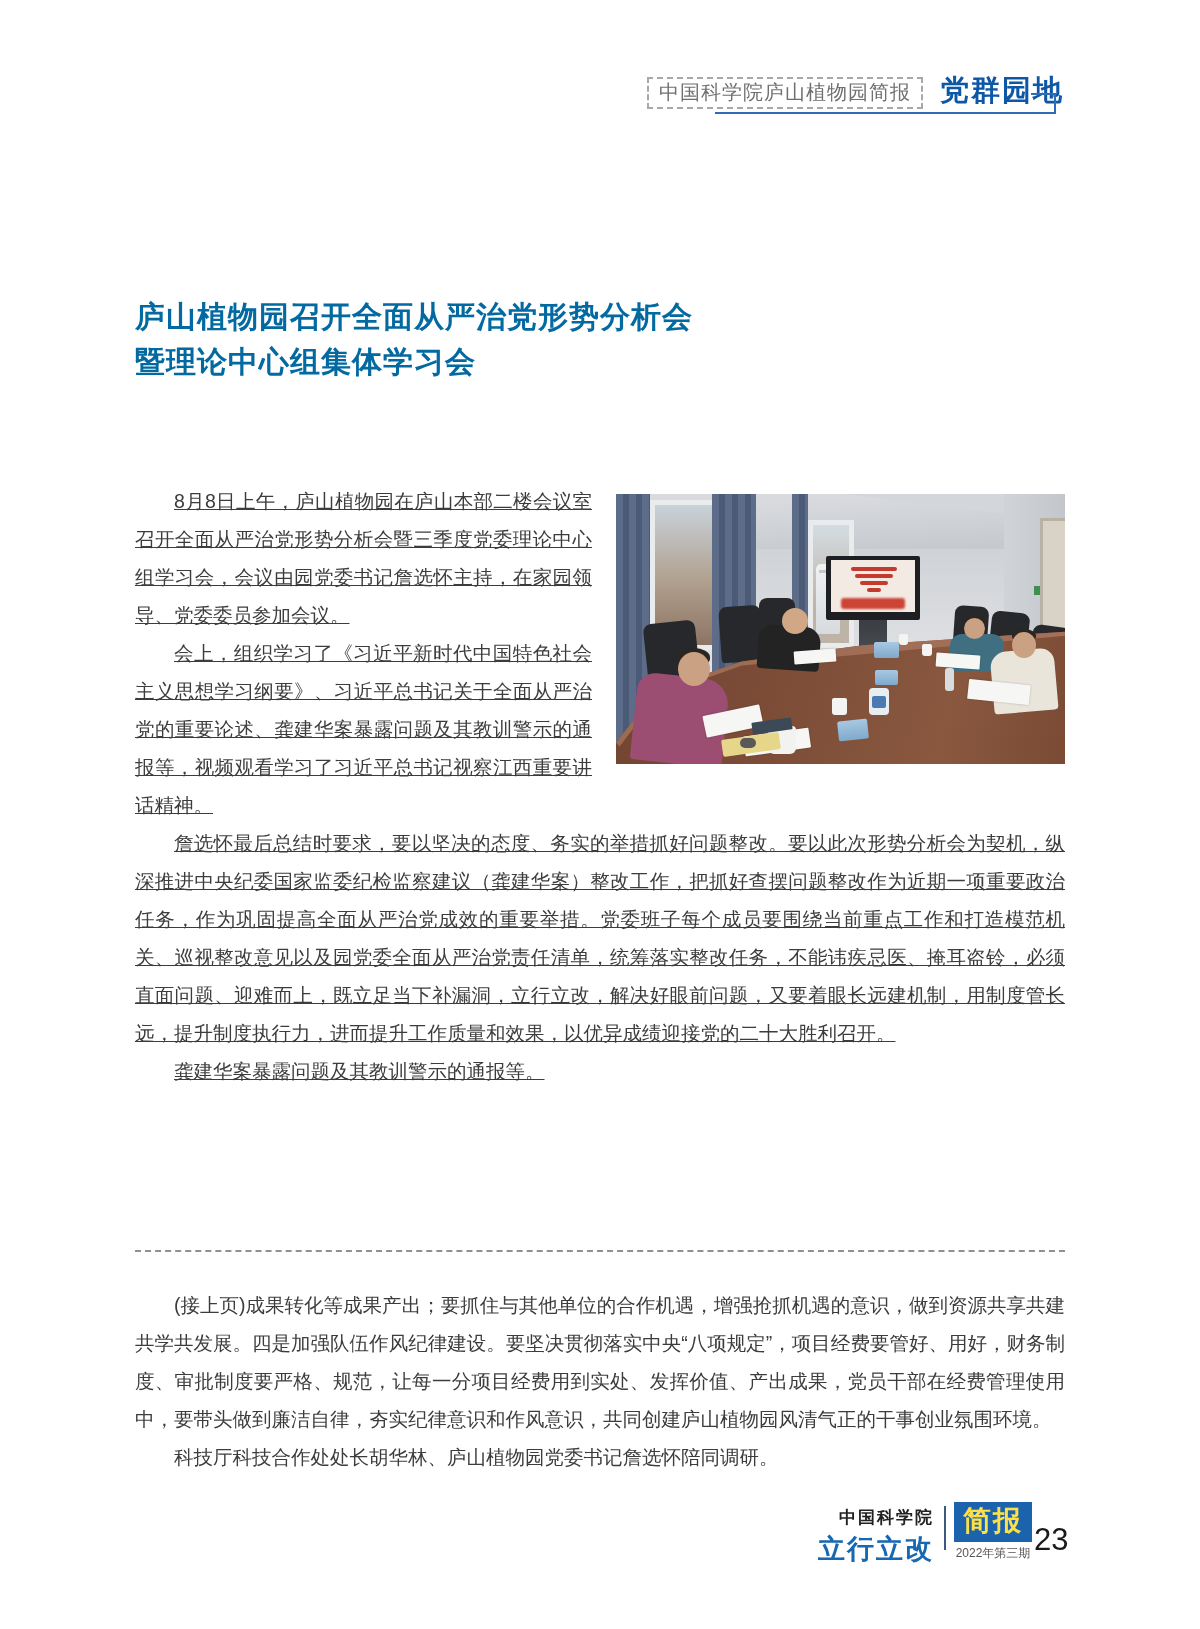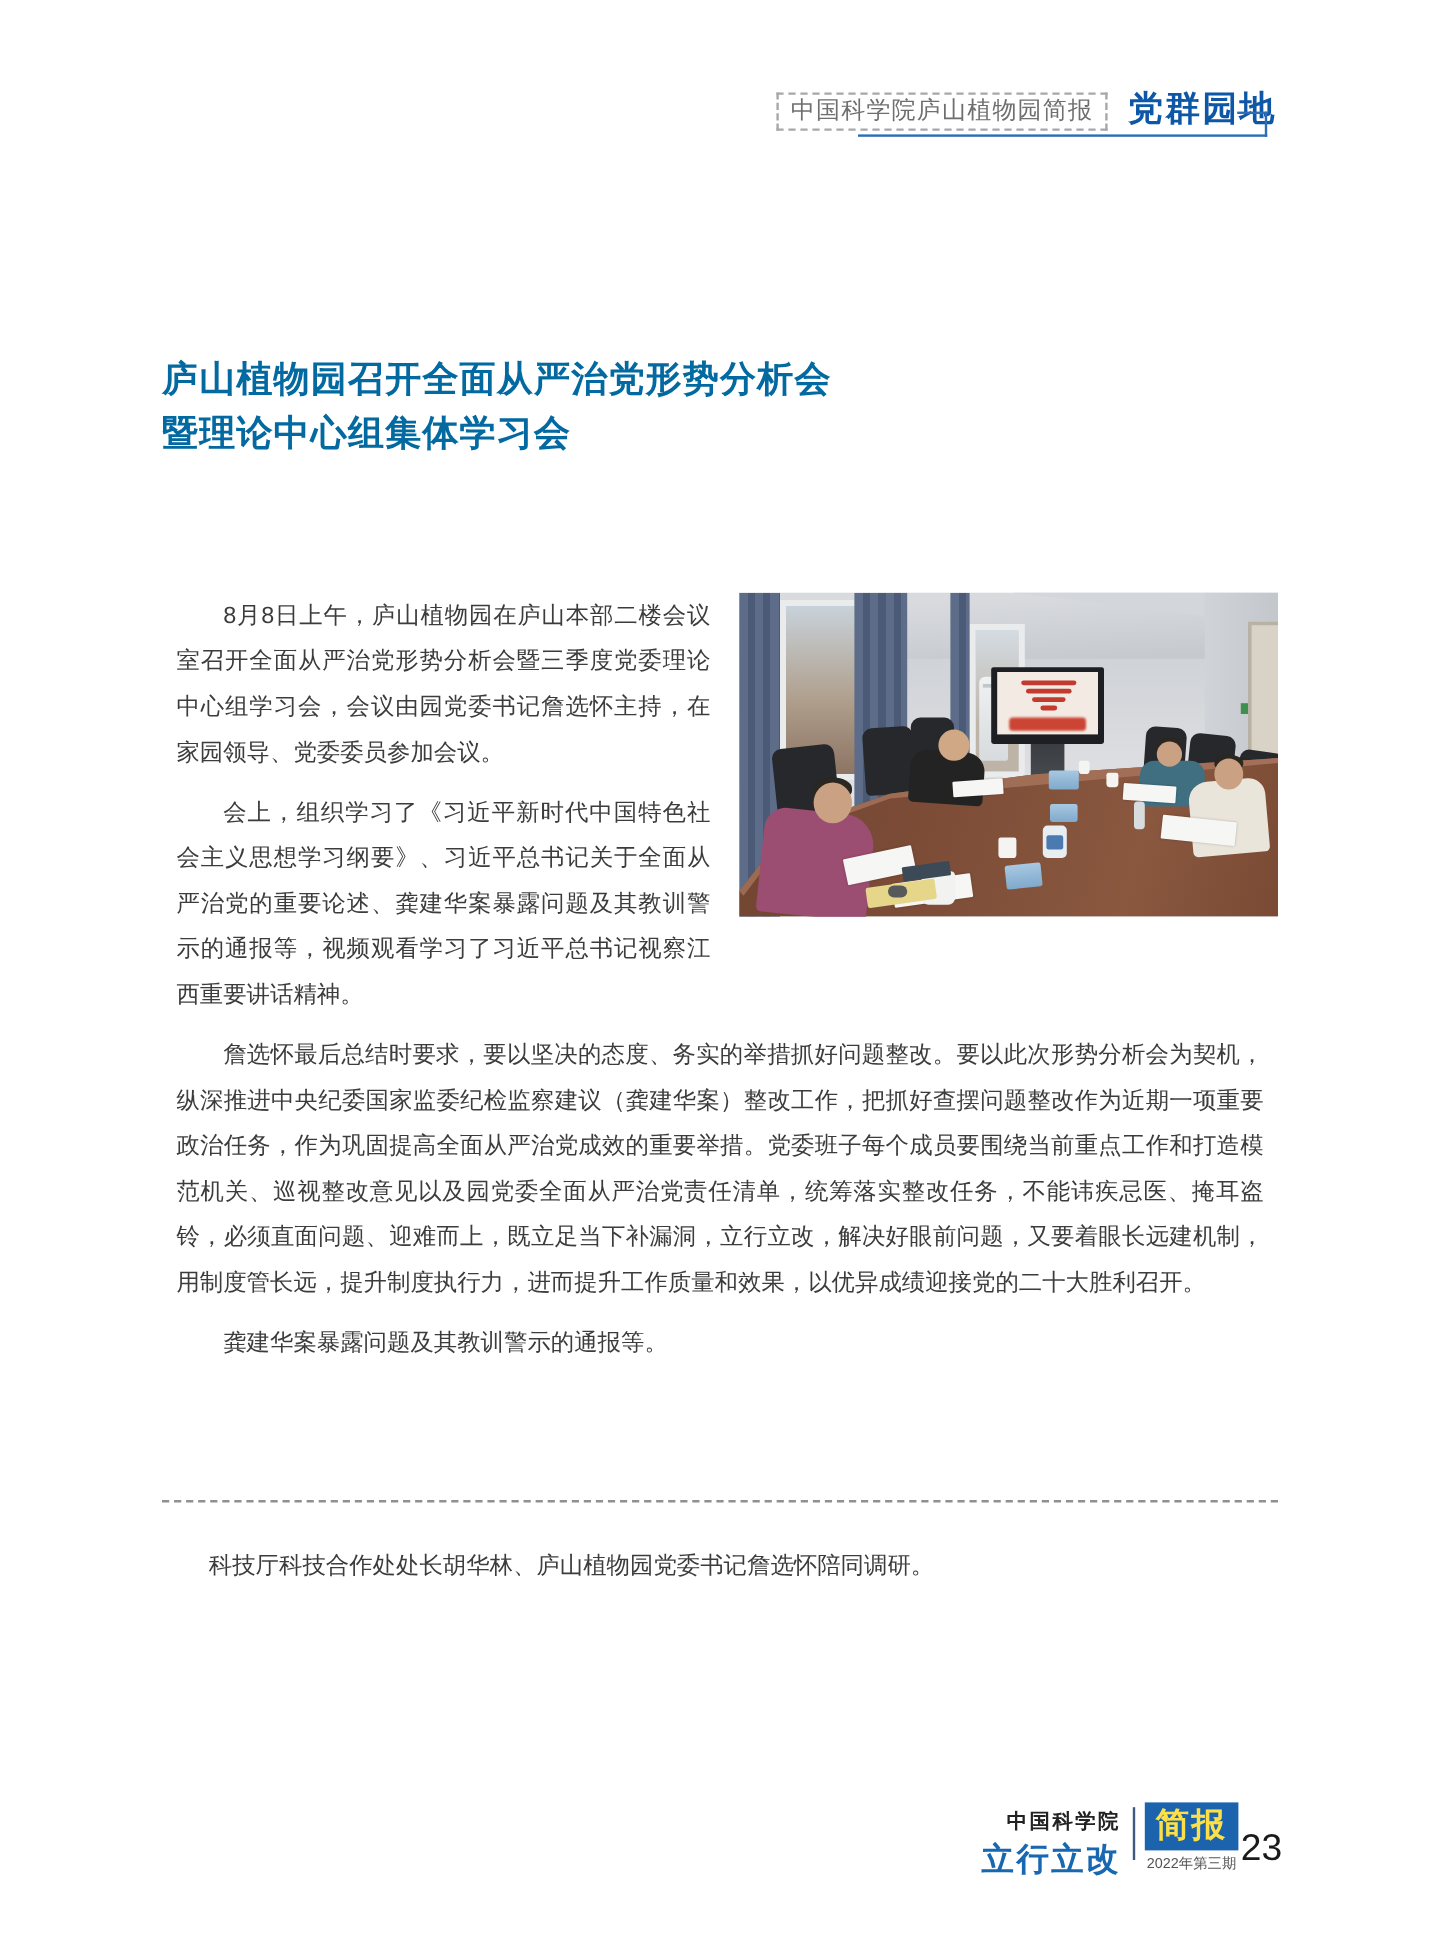--- a/index.html
+++ b/index.html
@@ -33,21 +33,21 @@
     position:absolute;left:135px;top:294px;
     font-size:30px;font-weight:700;
     color:#0369a1;line-height:45px;letter-spacing:1px;
   }
   
   .article-body{
     position:absolute;left:135px;top:482px;width:930px;
     font-size:19.5px;line-height:38px;color:#3c3c3c;
     text-align:justify;
   }
-  .article-body p{margin:12px;text-indent:2em;}
+  .article-body p{margin:0;text-indent:2em;text-decoration:underline;}
   
   .photo{
     float:right;width:449px;height:270px;
     margin:12px 0 12px 24px;
     position:relative;overflow:hidden;
     background:linear-gradient(180deg,#c7cbd1 0%,#d9dbde 45%,#e4e5e7 75%);
   }
   .photo *{position:absolute;}
   .ceiling{left:0;top:0;width:449px;height:55px;background:linear-gradient(177deg,#d8dade 20%,#c6cacf 90%);}
   .beam{left:230px;top:-18px;width:260px;height:34px;background:#d3d6da;transform:rotate(7deg);}
@@ -222,20 +222,21 @@
       <div class="laptop"></div>
     </div>
     <p>8月8日上午，庐山植物园在庐山本部二楼会议室召开全面从严治党形势分析会暨三季度党委理论中心组学习会，会议由园党委书记詹选怀主持，在家园领导、党委委员参加会议。</p>
     <p>会上，组织学习了《习近平新时代中国特色社会主义思想学习纲要》、习近平总书记关于全面从严治党的重要论述、龚建华案暴露问题及其教训警示的通报等，视频观看学习了习近平总书记视察江西重要讲话精神。</p>
     <p>詹选怀最后总结时要求，要以坚决的态度、务实的举措抓好问题整改。要以此次形势分析会为契机，纵深推进中央纪委国家监委纪检监察建议（龚建华案）整改工作，把抓好查摆问题整改作为近期一项重要政治任务，作为巩固提高全面从严治党成效的重要举措。党委班子每个成员要围绕当前重点工作和打造模范机关、巡视整改意见以及园党委全面从严治党责任清单，统筹落实整改任务，不能讳疾忌医、掩耳盗铃，必须直面问题、迎难而上，既立足当下补漏洞，立行立改，解决好眼前问题，又要着眼长远建机制，用制度管长远，提升制度执行力，进而提升工作质量和效果，以优异成绩迎接党的二十大胜利召开。</p>
     <p>龚建华案暴露问题及其教训警示的通报等。</p>
   </div>
 
   <div class="continuation">
     <div class="separator"></div>
+    <p>(接上页)成果转化等成果产出；要抓住与其他单位的合作机遇，增强抢抓机遇的意识，做到资源共享共建共学共发展。四是加强队伍作风纪律建设。要坚决贯彻落实中央“八项规定”，项目经费要管好、用好，财务制度、审批制度要严格、规范，让每一分项目经费用到实处、发挥价值、产出成果，党员干部在经费管理使用中，要带头做到廉洁自律，夯实纪律意识和作风意识，共同创建庐山植物园风清气正的干事创业氛围环境。</p>
     <p>科技厅科技合作处处长胡华林、庐山植物园党委书记詹选怀陪同调研。</p>
   </div>
 
   <div class="footer">
     <div class="footer-org">
       <div class="org-small">中国科学院</div>
       <div class="org-large">立行立改</div>
     </div>
     <div class="footer-divider"></div>
     <div class="footer-bulletin">

